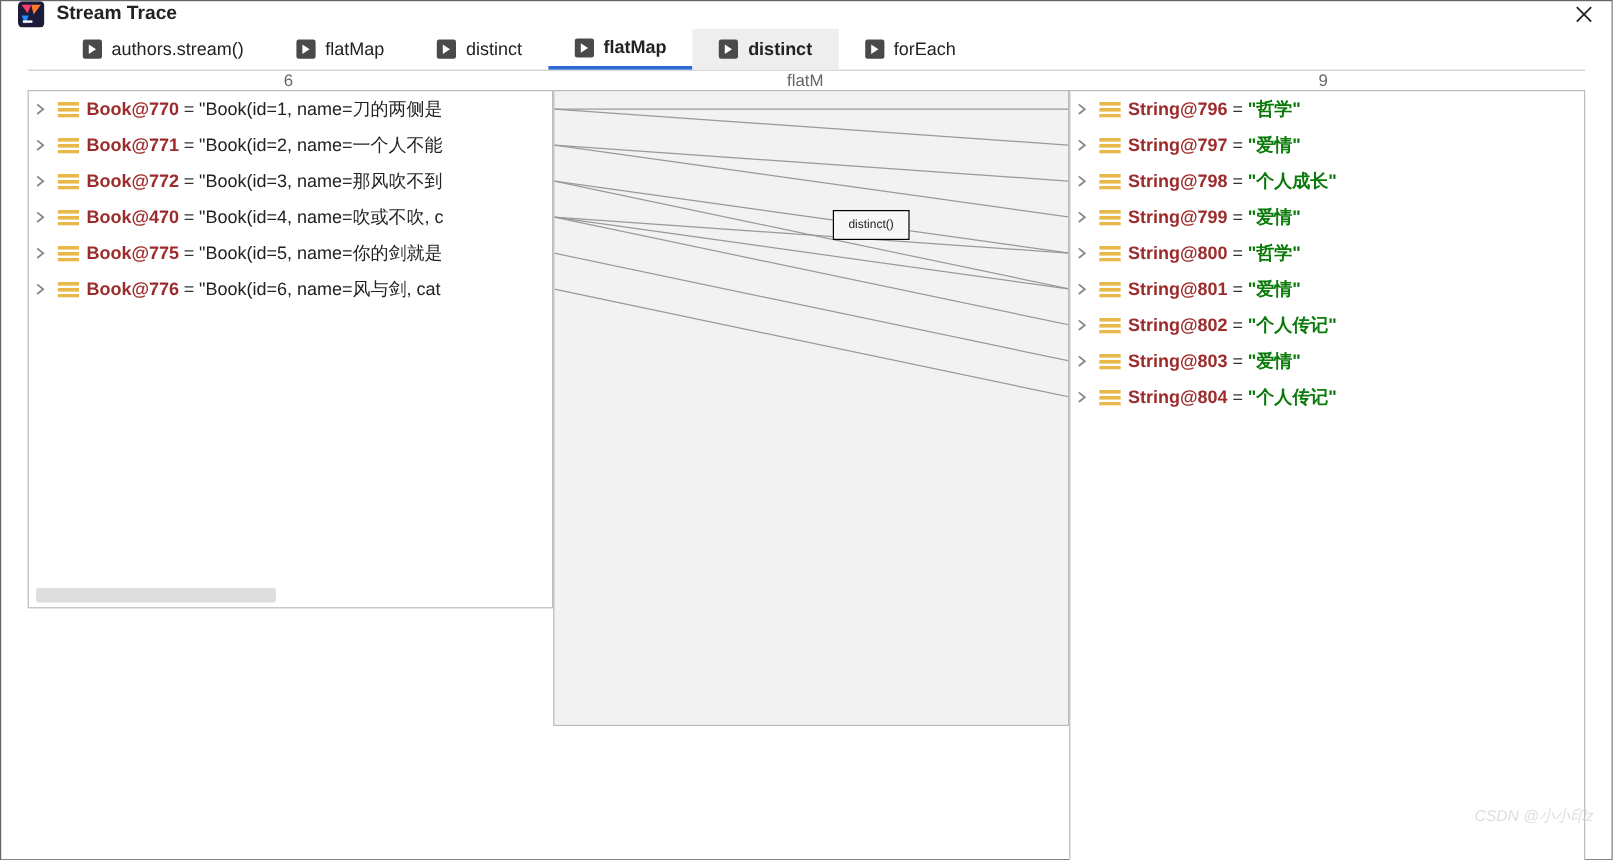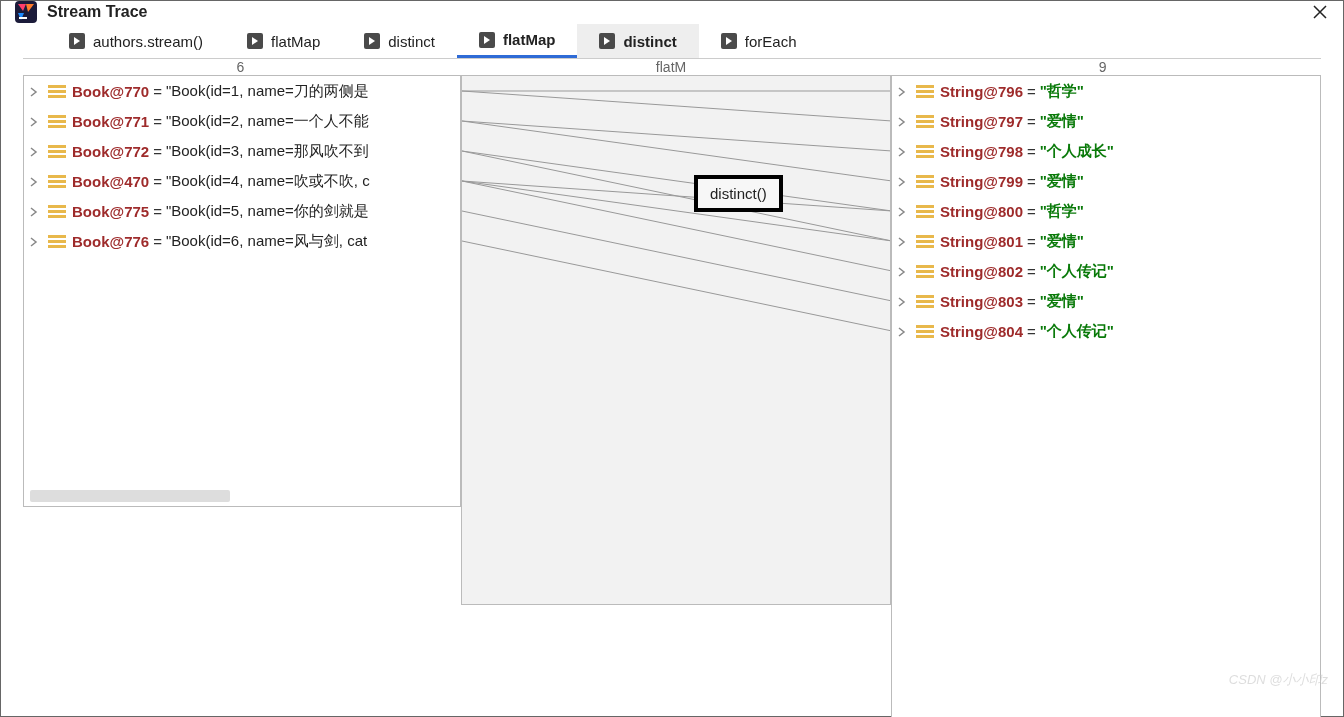--- a/index.html
+++ b/index.html
@@ -7,21 +7,21 @@
   .dialog { width:100%; height:100%; display:flex; flex-direction:column; border:1px solid #666; }
   .titlebar { height:42px; display:flex; align-items:center; padding:0 14px; font-size:16px; font-weight:600; color:#222; border-bottom:1px solid transparent;}
   .titlebar .title { flex:1; margin-left:10px;}
   .titlebar .close { width:18px; height:18px; display:flex; align-items:center; justify-content:center; cursor:pointer; font-weight:400;}
   .app-icon { width:22px; height:22px; display:inline-flex; align-items:center; justify-content:center;}
   .tabs { display:flex; align-items:flex-start; padding:0 24px; height:54px; border-bottom:1px solid #ccc; margin:0 22px;}
   .tab { display:flex; align-items:center; padding:0 22px; height:34px; cursor:pointer; font-size:15px; gap:8px;}
   .tab.active { border-bottom:3px solid #2e6bd6; font-weight:600;}
   .tab.adjacent { background:#eee; font-weight:600;}
   .tab .tabicon { width:16px; height:16px; background:#4a4a4a; border-radius:2px; display:inline-flex; align-items:center; justify-content:center;}
-  .tooltip { position:absolute; left:693px; top:100px; background:#f7f7f7; border:4px solid #000000; padding:6px 12px; font-size:15px; z-index:50; }
+  .tooltip { position:absolute; left:693px; top:100px; background:#f7f7f7; border:1px solid #000000; padding:6px 12px; font-size:10px; z-index:50; }
   .content { flex:1; position:relative; display:flex; padding:0 22px 14px 22px; }
   .col-header-row { display:flex; height:22px; padding:0 22px; }
   .col-header { text-align:center; color:#666; font-size:14px; }
   .col-left { width:438px; }
   .col-mid { width:430px; }
   .col-right { width:440px; }
   .panes { flex:1; display:flex; }
   .pane { border:1px solid #bbb; background:#fff; overflow:hidden; position:relative;}
   .pane-left { width:438px; height:432px;}
   .pane-mid  { width:430px; height:530px; border:1px solid #bbb; background:#f2f2f2; position:relative;}

